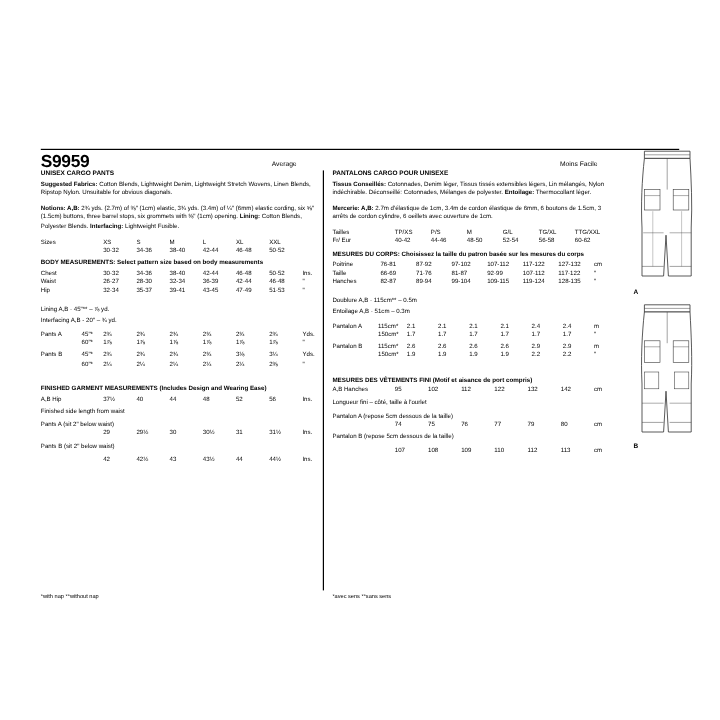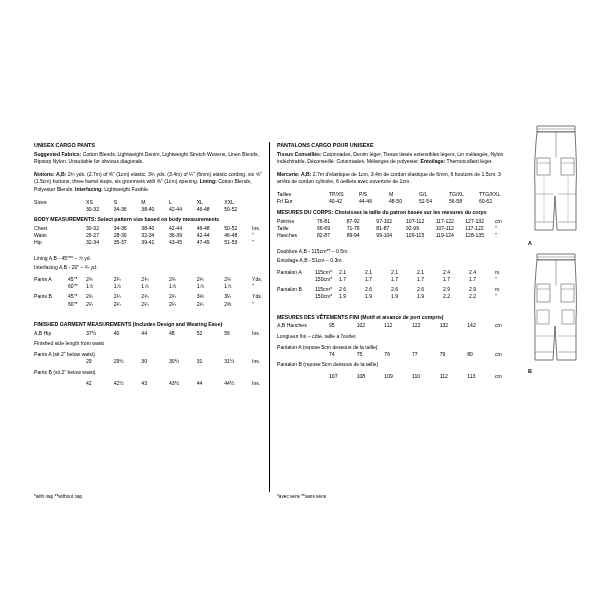--- a/index.html
+++ b/index.html
@@ -124,20 +124,28 @@
     margin-left: 2px;
   }
   .note-small { font-size: 5.1px; line-height: 7.2px; }
   .tight { margin-bottom: 2px; }
 </style>
 </head>
 <body>
 
 <div class="sheet">
 
+  <div class="header">
+    <div class="hdr-rule"></div>
+    <div class="hdr-row">
+      <div class="pattern-no">S9959</div>
+      <div class="diff-en">Average</div>
+      <div class="diff-fr">Moins Facile</div>
+    </div>
+  </div>
 
   <div class="divider-v"></div>
 
   <div class="col col-en">
     <div class="col-title">UNISEX CARGO PANTS</div>
 
     <div class="para">
       <b>Suggested Fabrics:</b>
       <span>Cotton Blends, Lightweight Denim, Lightweight Stretch Wovens, Linen Blends, Ripstop Nylon. Unsuitable for obvious diagonals.</span>
     </div>

